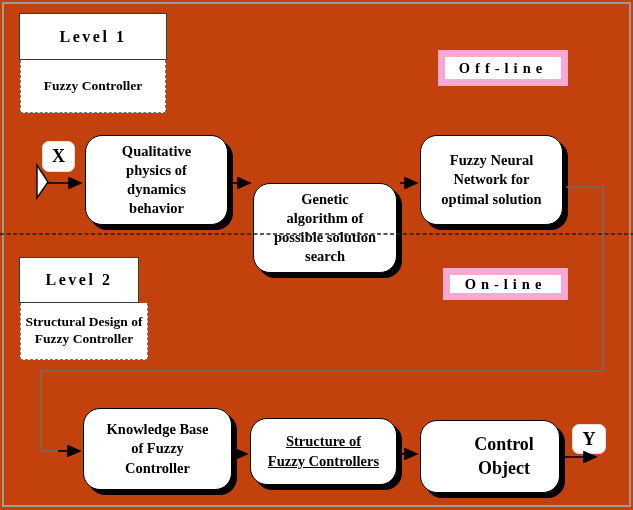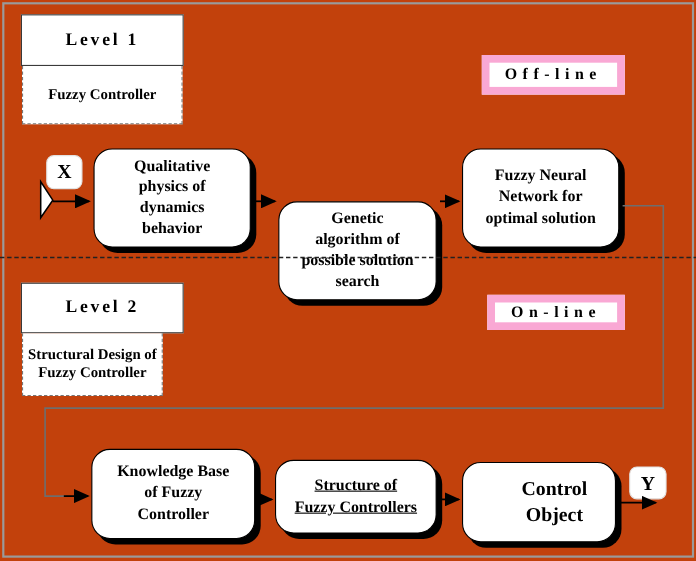--- a/index.html
+++ b/index.html
@@ -63,21 +63,21 @@
 algorithm of
 possible solution
 search</span>
   </div>
   <div class="abs flexc node pre" style="left:420px;top:135px;width:143px;height:90px;">
     <span class="pre">Fuzzy Neural
 Network for
 optimal solution</span>
   </div>
 
-  <div class="abs flexc level-title" style="left:19px;top:257px;width:148px;height:46px;">
+  <div class="abs flexc level-title" style="left:19px;top:257px;width:120px;height:46px;">
     <span>Level 2</span>
   </div>
   <div class="abs flexc level-sub pre" style="left:20px;top:303px;width:128px;height:57px;">
     <span class="pre">Structural Design of
 Fuzzy Controller</span>
   </div>
 
   <div class="abs flexc mode-label" style="left:443px;top:268px;width:125px;height:32px;">
     <span>On-line</span>
   </div>

